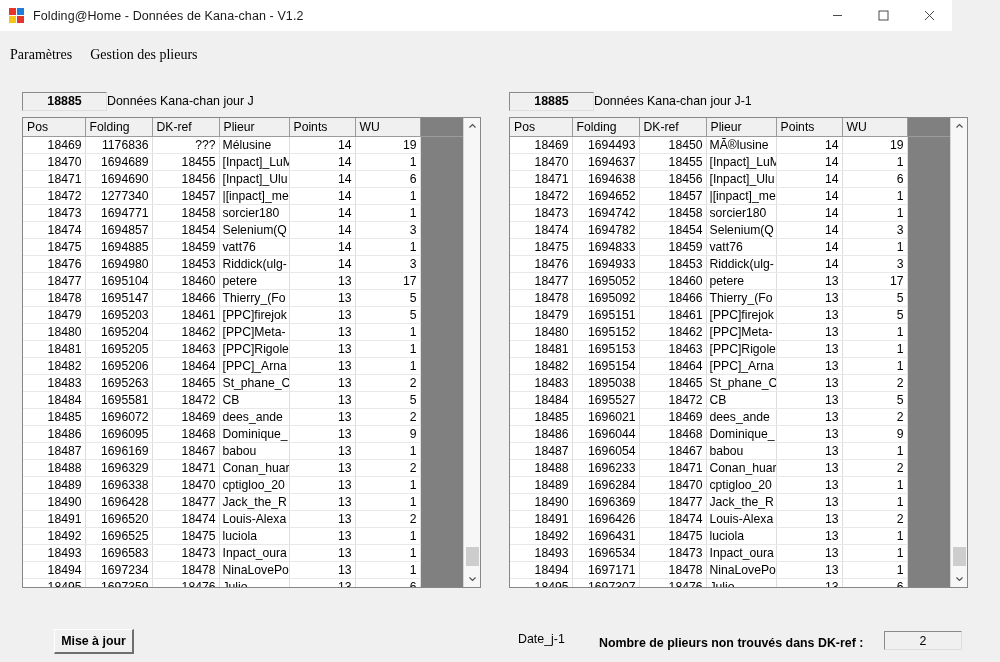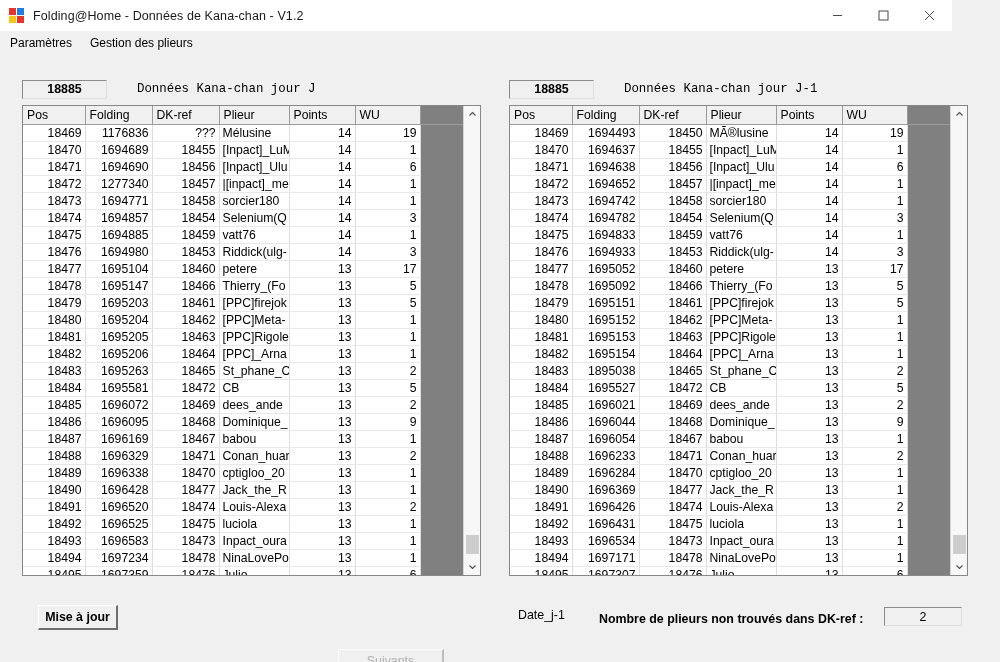--- a/index.html
+++ b/index.html
@@ -14,20 +14,21 @@
     overflow: hidden;
   }
   .window {
     position: relative;
     width: 952px;
     height: 662px;
     background: #f0f0f0;
     box-sizing: border-box;
     display: flex;
     flex-direction: column;
+    gap: 12px;
   }
   
   .titlebar {
     height: 31px;
     background: #ffffff;
     display: flex;
     align-items: center;
     flex: 0 0 auto;
     border-bottom: 1px solid #f2f2f2;
   }
@@ -70,34 +71,35 @@
   
   .menubar {
     height: 22px;
     background: #f0f0f0;
     display: flex;
     align-items: center;
     flex: 0 0 auto;
     padding-left: 8px;
   }
   .menu-item {
-    font-size: 12px;
+    font-size: 14px;
     color: #000;
     padding: 2px 7px 2px 2px;
     margin-right: 9px;
+    font-family: Liberation Serif, serif;
   }
   
   .content {
     position: relative;
     flex: 1 1 auto;
     background: #f0f0f0;
   }
   .panel {
     position: absolute;
-    top: 16px;
+    top: 4px;
   }
   .panel-left  { left: 22px; }
   .panel-right { left: 509px; }
 
   .panel-head {
     display: flex;
     align-items: center;
     height: 24px;
     margin-top: 7px;
   }
@@ -111,24 +113,22 @@
     border-bottom: 1px solid #dedede;
     display: flex;
     align-items: center;
     justify-content: center;
     font-size: 12.4px;
     font-weight: bold;
     color: #000;
     box-sizing: border-box;
   }
   .panel-caption {
-    margin-left: 30px;
     font-size: 12.4px;
     color: #000;
-    font-family: Liberation Mono, monospace;
   }
 
   
   .grid {
     width: 459px;
     height: 471px;
     background: #ffffff;
     border: 1px solid #878787;
     box-sizing: border-box;
     display: flex;
@@ -264,21 +264,21 @@
     border-top: 1px solid #ffffff;
     border-left: 1px solid #ffffff;
     border-right: 2px solid #6e6e6e;
     border-bottom: 2px solid #6e6e6e;
     display: flex;
     align-items: center;
     justify-content: center;
     box-sizing: border-box;
   }
   .btn-update {
-    left: 38px;
+    left: 54px;
     top: 45px;
     width: 80px;
     height: 25px;
   }
   .btn-next {
     left: 338px;
     top: 45px;
     width: 106px;
     height: 25px;
     color: #b0b0b0;

